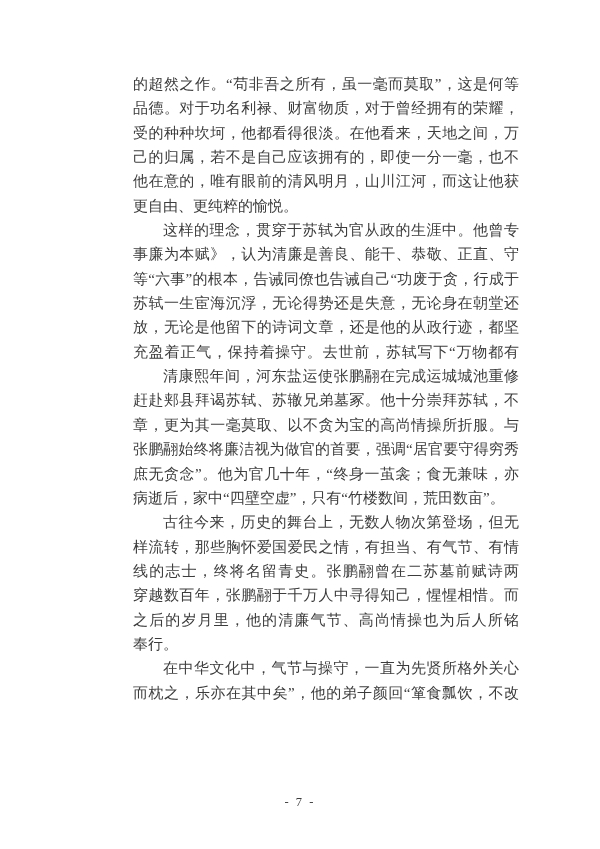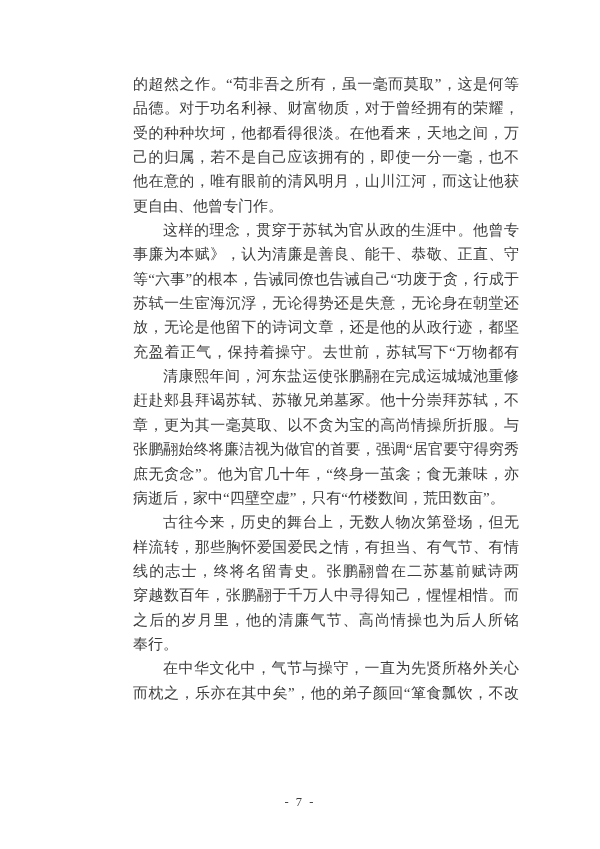--- a/index.html
+++ b/index.html
@@ -60,21 +60,21 @@
 <body>
 
 <div class="page">
   <div class="text-body" id="text-body">
       <div class="paragraph">
         <div class="line justify">的超然之作。“苟非吾之所有，虽一毫而莫取”，这是何等高尚的</div>
         <div class="line justify">品德。对于功名利禄、财富物质，对于曾经拥有的荣耀，甚至所遭</div>
         <div class="line justify">受的种种坎坷，他都看得很淡。在他看来，天地之间，万物都有自</div>
         <div class="line justify">己的归属，若不是自己应该拥有的，即使一分一毫，也不能求取。</div>
         <div class="line justify">他在意的，唯有眼前的清风明月，山川江河，而这让他获得了一种</div>
-        <div class="line">更自由、他曾专门作。</div>
+        <div class="line">更自由、更纯粹的愉悦。</div>
       </div>
       <div class="paragraph">
         <div class="line justify indent">这样的理念，贯穿于苏轼为官从政的生涯中。他曾专门作《六</div>
         <div class="line justify">事廉为本赋》，认为清廉是善良、能干、恭敬、正直、守法、明察</div>
         <div class="line justify">等“六事”的根本，告诫同僚也告诫自己“功废于贪，行成于廉”。</div>
         <div class="line justify">苏轼一生宦海沉浮，无论得势还是失意，无论身在朝堂还是被贬流</div>
         <div class="line justify">放，无论是他留下的诗词文章，还是他的从政行迹，都坚守着初心，</div>
         <div class="line justify">充盈着正气，保持着操守。去世前，苏轼写下“万物都有自，凛然</div>
       </div>
       <div class="paragraph">

